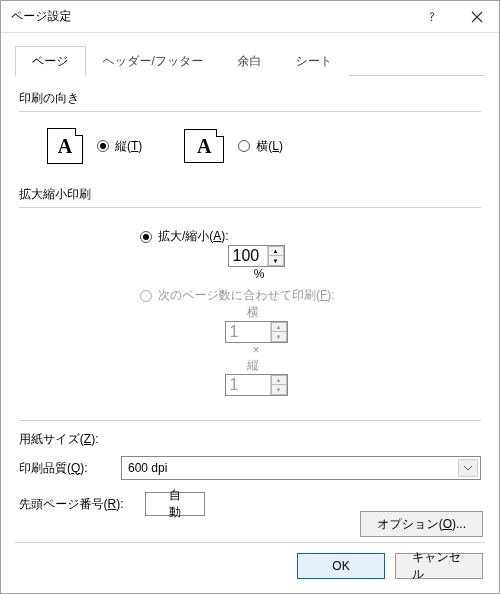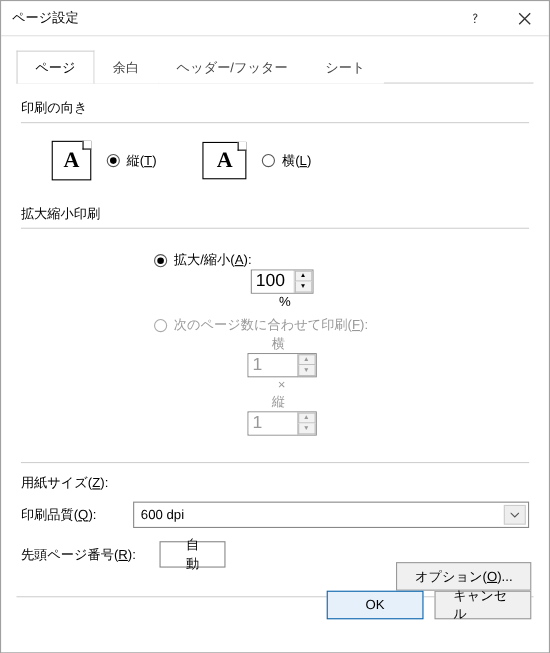--- a/index.html
+++ b/index.html
@@ -36,21 +36,21 @@
   .disabled { color: #999; }
   .disabled .radio { border-color: #aaa; }
   .disabled input { color: #999; }
   .form-row { display: flex; align-items: center; margin: 8px 0; }
   .form-label { width: 102px; }
   .select { flex: 1; height: 24px; border: 1px solid #888; display: flex; align-items: center; padding: 0 6px; position: relative; background: #fff; }
   .select .chev { position: absolute; right: 2px; top: 2px; bottom: 2px; width: 20px; display: flex; align-items: center; justify-content: center; background: #eee; border: 1px solid #ccc; }
   .txtin { height: 24px; border: 1px solid #888; padding: 0 23px; display: flex; align-items: center; background: #fff; }
   .options-row { position: absolute; right: 16px; bottom: 56px; border-radius: 11px; }
   .btn { height: 26px; border: 1px solid #999; background: #f0f0f0; padding: 0 16px; display: inline-flex; align-items: center; justify-content: center; }
-  .footer { position: absolute; right: 16px; bottom: 30px; display: flex; gap: 10px; }
+  .footer { position: absolute; right: 16px; bottom: 14px; display: flex; gap: 10px; }
   .hr-footer { position: absolute; left: 14px; right: 14px; bottom: 50px; height: 1px; background: #d0d0d0; }
   .footer .btn { width: 88px; }
   .footer .btn.primary { border: 1px solid #0a64ad; background: #e6f0fa; }
   u { text-decoration: underline; }
 </style>
 </head>
 <body>
 
 <div class="window">
   <div class="titlebar">
@@ -63,22 +63,22 @@
     <div class="tbtn">
       <svg viewBox="0 0 12 12">
           <path d="M1 1l10 10M11 1L1 11" stroke="#333" stroke-width="1.2"></path>
         </svg>
     </div>
   </div>
 
   <div class="body">
     <div class="tabs">
       <div class="tab active">ページ</div>
+      <div class="tab">ヘッダー/フッター</div>
       <div class="tab">余白</div>
-      <div class="tab">ヘッダー/フッター</div>
       <div class="tab">シート</div>
     </div>
 
     <div class="panel">
 
       <div class="grouplabel">印刷の向き</div>
       <div class="hr"></div>
       <div class="row orient-row">
         <div class="orient-icon">
             <div class="fold"></div>

